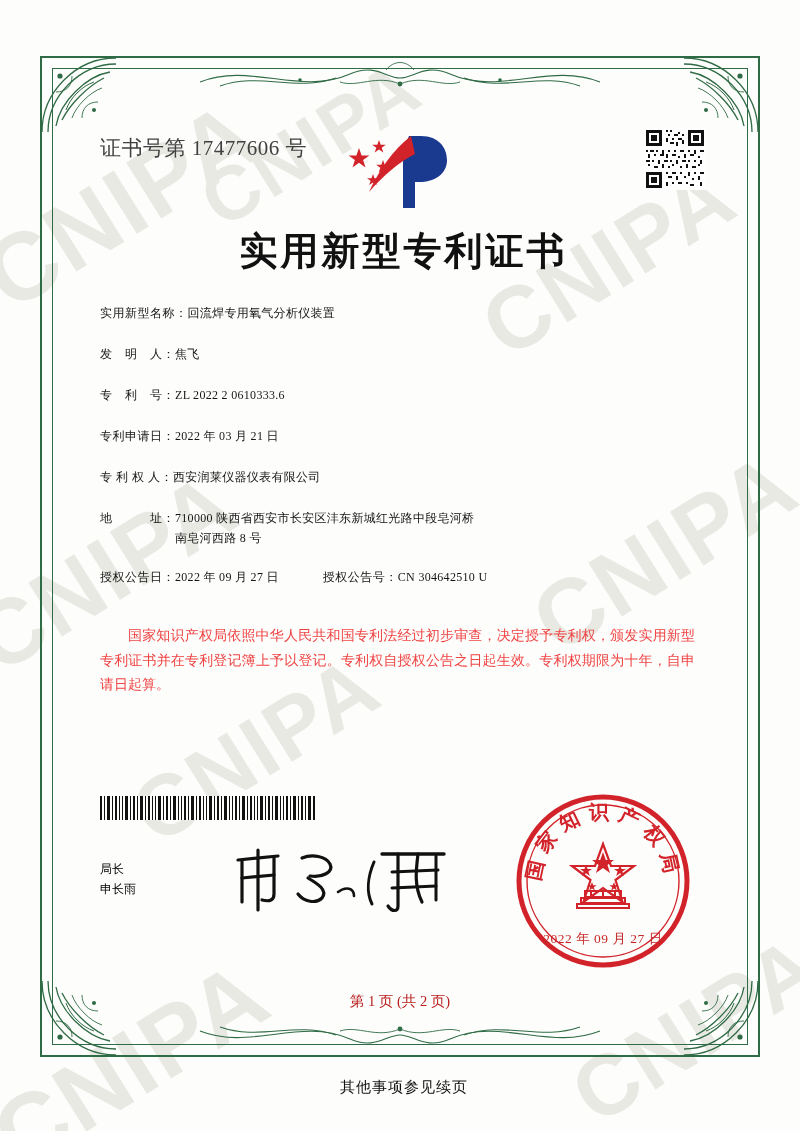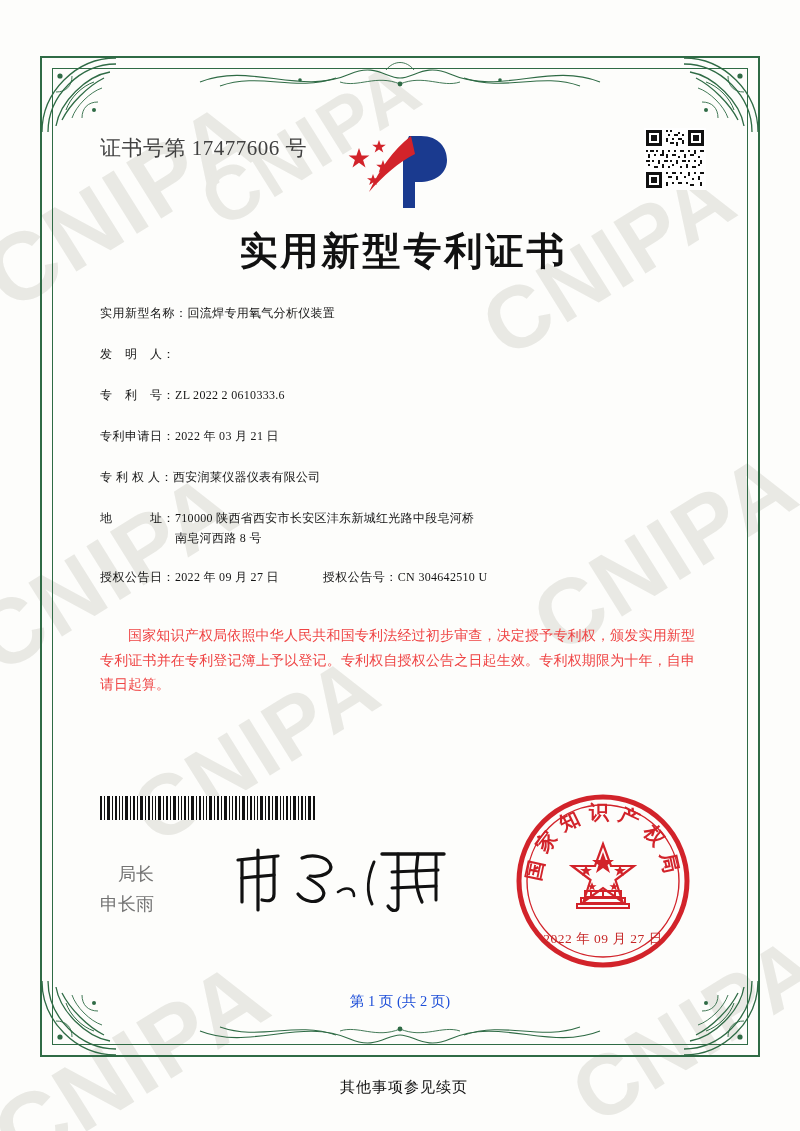--- a/index.html
+++ b/index.html
@@ -144,24 +144,23 @@
   .barcode {
     position: absolute;
     left: 28px; top: 704px;
     height: 24px;
     width: 218px;
   }
 
   .sig-block {
     position: absolute;
     left: 28px; top: 768px;
-    font-size: 18px;
+    font-size: 12px;
     line-height: 1.65;
-    color: #737373;
-    text-align: right;
+    color: #000000;
   }
 
   .handsign {
     position: absolute;
     left: 150px; top: 752px;
     width: 240px; height: 70px;
   }
 
   .seal {
     position: absolute;
@@ -176,21 +175,21 @@
     font-size: 13.5px;
     color: #c62828;
     letter-spacing: 0.5px;
   }
 
   .page-num {
     position: absolute;
     left: 0; right: 0; top: 900px;
     text-align: center;
     font-size: 14.5px;
-    color: #1d4ed8;
+    color: #b91c1c;
   }
 
   .footer-note {
     position: absolute;
     left: 8px; right: 0; bottom: 34px;
     text-align: center;
     font-size: 15px;
     color: #111;
     letter-spacing: 1px;
   }
@@ -409,20 +408,21 @@
 
     <div class="fields">
 
       <div class="frow">
         <span class="flabel">实用新型名称：</span>
         <span class="fvalue">回流焊专用氧气分析仪装置</span>
       </div>
 
       <div class="frow">
         <span class="flabel">发　明　人：</span>
+        <span class="fvalue">焦飞</span>
       </div>
 
       <div class="frow">
         <span class="flabel">专　利　号：</span>
         <span class="fvalue">ZL 2022 2 0610333.6</span>
       </div>
 
       <div class="frow">
         <span class="flabel">专利申请日：</span>
         <span class="fvalue">2022 年 03 月 21 日</span>

